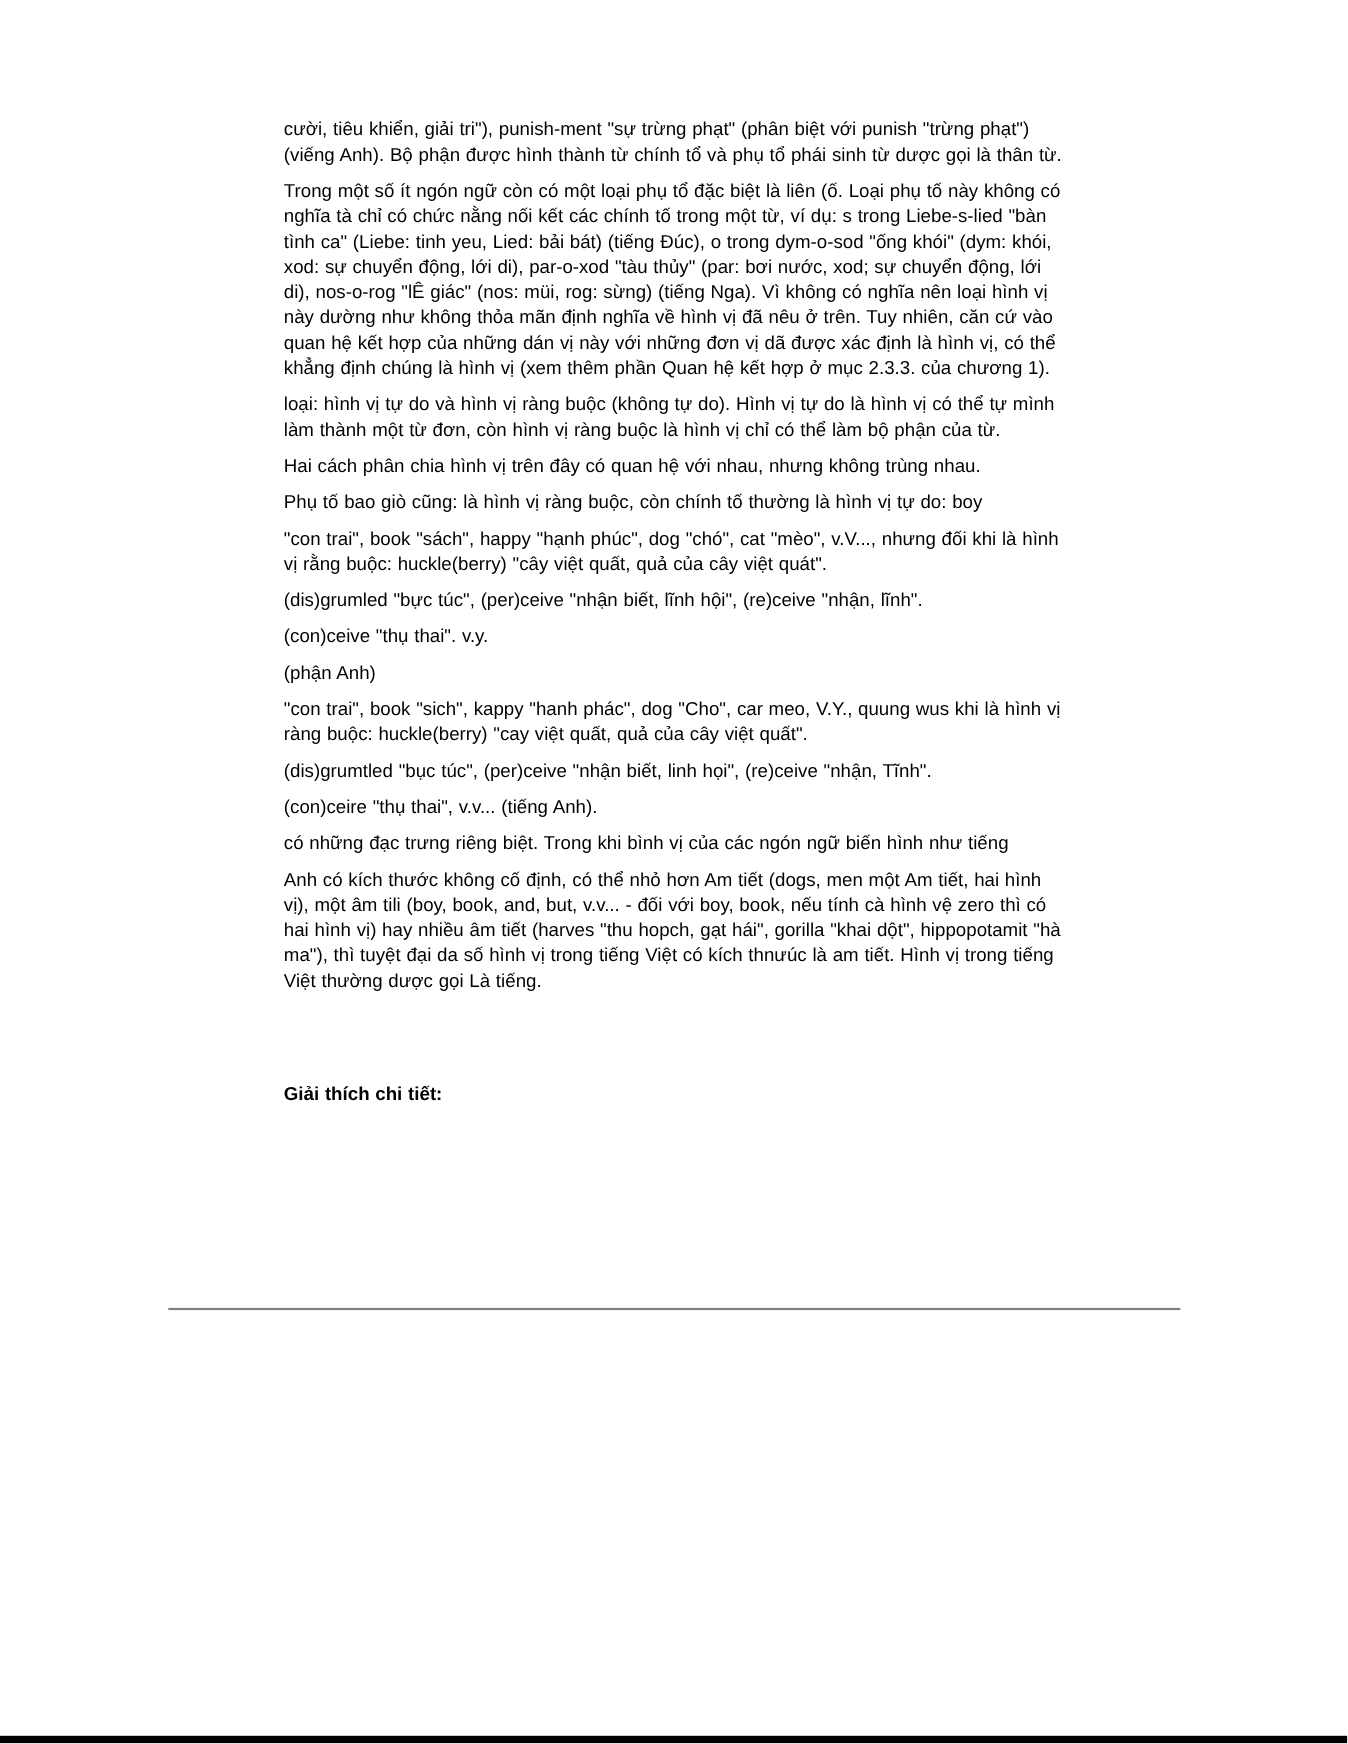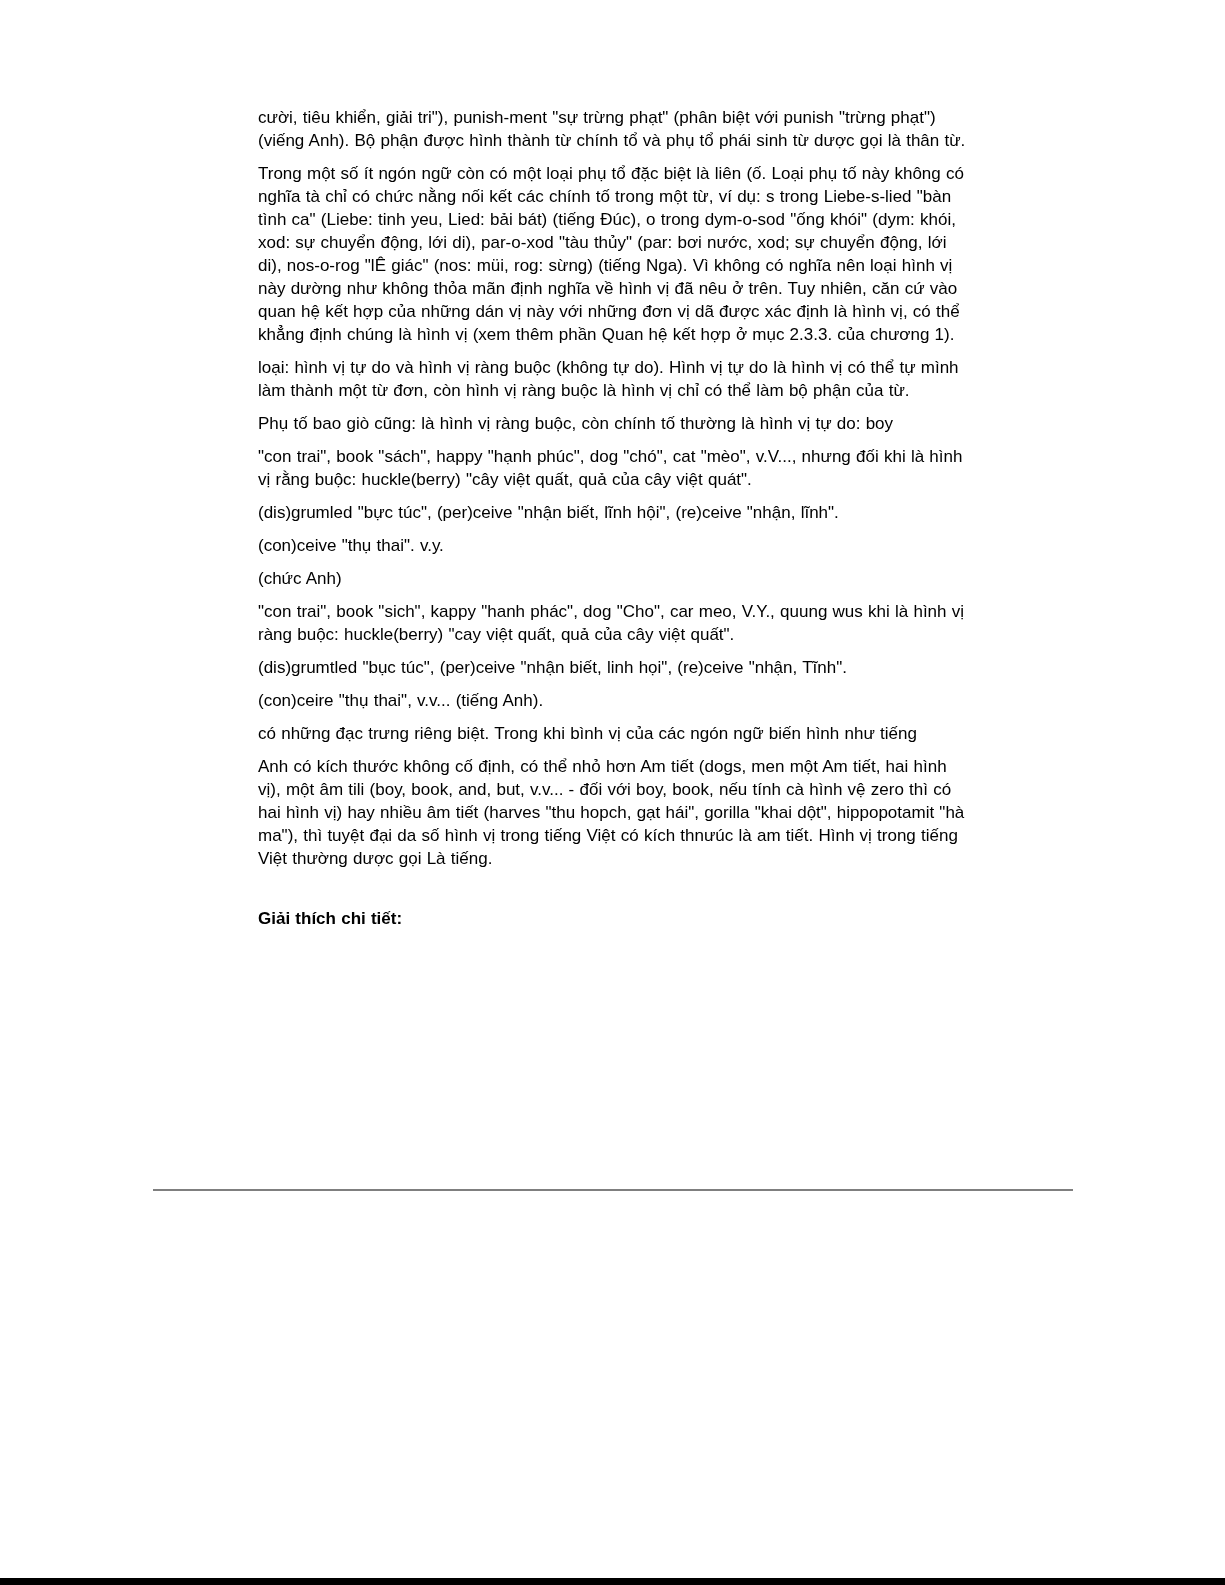--- a/index.html
+++ b/index.html
@@ -24,21 +24,21 @@
   }
   .content p {
     font-size: 17px;
     line-height: 23px;
     margin: 0 0 10px 0;
     text-align: left;
     word-spacing: 0.5px;
   }
   .content p.section-heading {
     font-weight: bold;
-    margin-top: 37px;
+    margin-top: 80px;
   }
   .divider {
     position: absolute;
     left: 153px;
     top: 1189px;
     width: 920px;
     height: 2px;
     background: #7f7f7f;
   }
   .footer-bar {
@@ -51,25 +51,26 @@
   }
 </style>
 </head>
 <body>
 
 <div class="page">
   <div class="content">
     <p>cười, tiêu khiển, giải tri"), punish-ment "sự trừng phạt" (phân biệt với punish "trừng phạt") (viếng Anh). Bộ phận được hình thành từ chính tổ và phụ tổ phái sinh từ dược gọi là thân từ.</p>
     <p>Trong một số ít ngón ngữ còn có một loại phụ tổ đặc biệt là liên (ố. Loại phụ tố này không có nghĩa tà chỉ có chức nằng nối kết các chính tố trong một từ, ví dụ: s trong Liebe-s-lied "bàn tình ca" (Liebe: tinh yeu, Lied: bải bát) (tiếng Đúc), o trong dym-o-sod "ống khói" (dym: khói, xod: sự chuyển động, lới di), par-o-xod "tàu thủy" (par: bơi nước, xod; sự chuyển động, lới di), nos-o-rog "lÊ giác" (nos: müi, rog: sừng) (tiếng Nga). Vì không có nghĩa nên loại hình vị này dường như không thỏa mãn định nghĩa về hình vị đã nêu ở trên. Tuy nhiên, căn cứ vào quan hệ kết hợp của những dán vị này với những đơn vị dã được xác định là hình vị, có thể khẳng định chúng là hình vị (xem thêm phần Quan hệ kết hợp ở mục 2.3.3. của chương 1).</p>
     <p>loại: hình vị tự do và hình vị ràng buộc (không tự do). Hình vị tự do là hình vị có thể tự mình làm thành một từ đơn, còn hình vị ràng buộc là hình vị chỉ có thể làm bộ phận của từ.</p>
+    <p>Hai cách phân chia hình vị trên đây có quan hệ với nhau, nhưng không trùng nhau.</p>
     <p>Phụ tố bao giò cũng: là hình vị ràng buộc, còn chính tố thường là hình vị tự do: boy</p>
     <p>"con trai", book "sách", happy "hạnh phúc", dog "chó", cat "mèo", v.V..., nhưng đối khi là hình vị rằng buộc: huckle(berry) "cây việt quất, quả của cây việt quát".</p>
     <p>(dis)grumled "bực túc", (per)ceive "nhận biết, lĩnh hội", (re)ceive "nhận, lĩnh".</p>
     <p>(con)ceive "thụ thai". v.y.</p>
-    <p>(chức Anh)</p>
+    <p>(phận Anh)</p>
     <p>"con trai", book "sich", kappy "hanh phác", dog "Cho", car meo, V.Y., quung wus khi là hình vị ràng buộc: huckle(berry) "cay việt quất, quả của cây việt quất".</p>
     <p>(dis)grumtled "bục túc", (per)ceive "nhận biết, linh họi", (re)ceive "nhận, Tĩnh".</p>
     <p>(con)ceire "thụ thai", v.v... (tiếng Anh).</p>
     <p>có những đạc trưng riêng biệt. Trong khi bình vị của các ngón ngữ biến hình như tiếng</p>
     <p>Anh có kích thước không cố định, có thể nhỏ hơn Am tiết (dogs, men một Am tiết, hai hình vị), một âm tili (boy, book, and, but, v.v... - đối với boy, book, nếu tính cà hình vệ zero thì có hai hình vị) hay nhiều âm tiết (harves "thu hopch, gạt hái", gorilla "khai dột", hippopotamit "hà ma"), thì tuyệt đại da số hình vị trong tiếng Việt có kích thnưúc là am tiết. Hình vị trong tiếng Việt thường dược gọi Là tiếng.</p>
     <p class="section-heading">Giải thích chi tiết:</p>
   </div>
   <div class="divider"></div>
   <div class="footer-bar"></div>
 </div>

